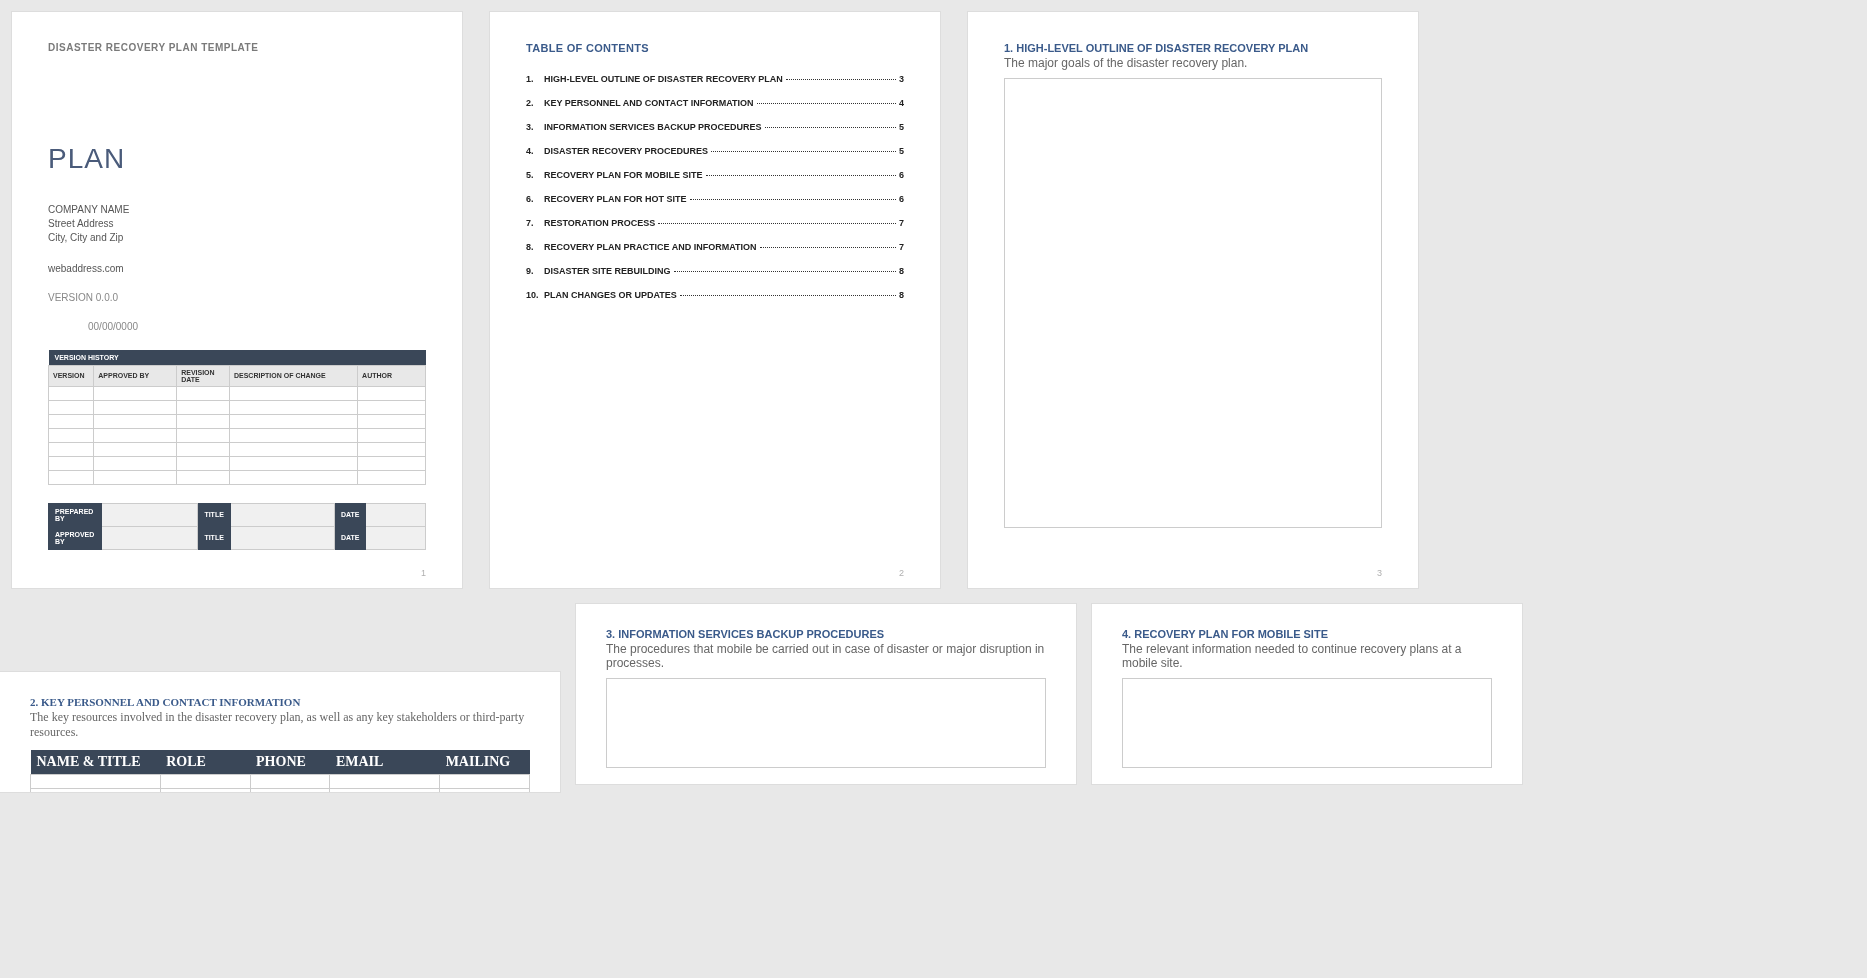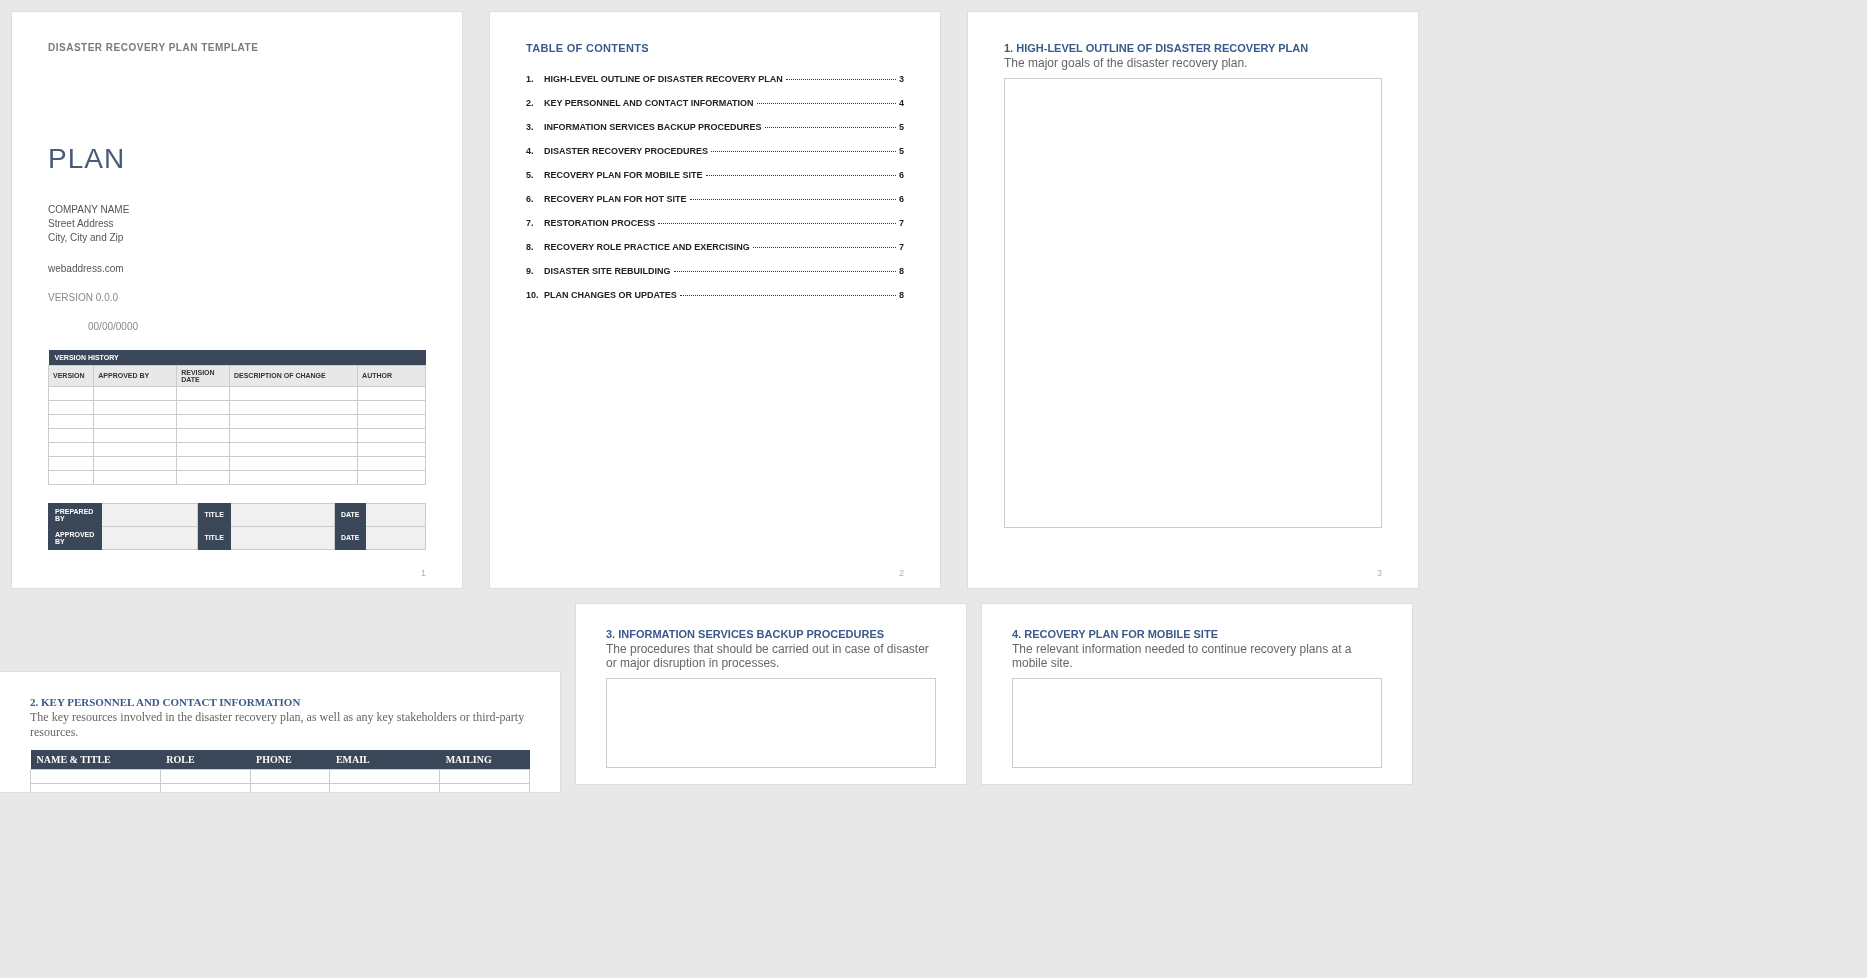--- a/index.html
+++ b/index.html
@@ -147,27 +147,27 @@
   }
   
   .row2 { display: flex; gap: 16px; margin-top: 16px; align-items: flex-start; }
   .page-partial {
     background: #fff;
     padding: 24px 30px 0 30px;
     box-shadow: 0 0 0 1px #ddd;
     overflow: hidden;
   }
   .p4 { width: 560px; height: 120px; margin-top: 68px; margin-left: -12px; font-family: Liberation Serif, serif; }
-  .p5 { width: 390px; height: 180px; }
+  .p5 { width: 500px; height: 180px; }
   .p6 { width: 430px; height: 180px; }
   table.contacts {
     width: 100%;
     border-collapse: collapse;
     margin-top: 10px;
-    font-size: 10px;
+    font-size: 14px;
   }
   table.contacts th {
     background: #3a4758;
     color: #fff;
     text-align: left;
     padding: 4px 6px;
     font-weight: bold;
   }
   table.contacts td {
     border: 1px solid #ccc;
@@ -327,21 +327,21 @@
           <span class="toc-page">6</span>
         </div>
       <div class="toc-row">
           <span class="toc-num">7.</span>
           <span class="toc-label">RESTORATION PROCESS</span>
           <span class="toc-dots"></span>
           <span class="toc-page">7</span>
         </div>
       <div class="toc-row">
           <span class="toc-num">8.</span>
-          <span class="toc-label">RECOVERY ROLE PRACTICE AND EXERCISING</span>
+          <span class="toc-label">RECOVERY PLAN PRACTICE AND INFORMATION</span>
           <span class="toc-dots"></span>
           <span class="toc-page">7</span>
         </div>
       <div class="toc-row">
           <span class="toc-num">9.</span>
           <span class="toc-label">DISASTER SITE REBUILDING</span>
           <span class="toc-dots"></span>
           <span class="toc-page">8</span>
         </div>
       <div class="toc-row">
@@ -397,21 +397,21 @@
             <td></td>
             <td></td>
             <td></td>
           </tr>
     </tbody>
       </table>
   </div>
 
   <div class="page-partial p5">
     <div class="sec-title">3.  INFORMATION SERVICES BACKUP PROCEDURES</div>
-    <div class="sec-desc">The procedures that should be carried out in case of disaster or major disruption in processes.</div>
+    <div class="sec-desc">The procedures that mobile be carried out in case of disaster or major disruption in processes.</div>
     <div class="small-box"></div>
   </div>
 
   <div class="page-partial p6">
     <div class="sec-title">4.  RECOVERY PLAN FOR MOBILE SITE</div>
     <div class="sec-desc">The relevant information needed to continue recovery plans at a mobile site.</div>
     <div class="small-box"></div>
   </div>
 
 </div>

